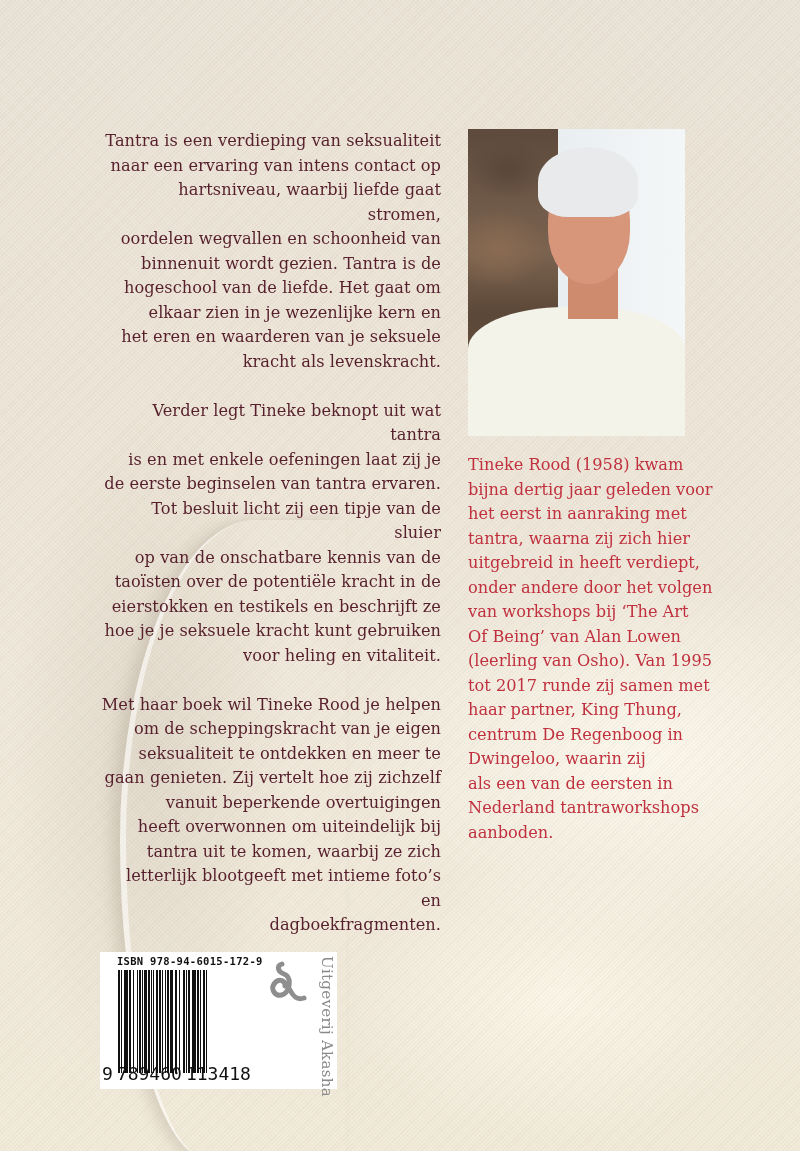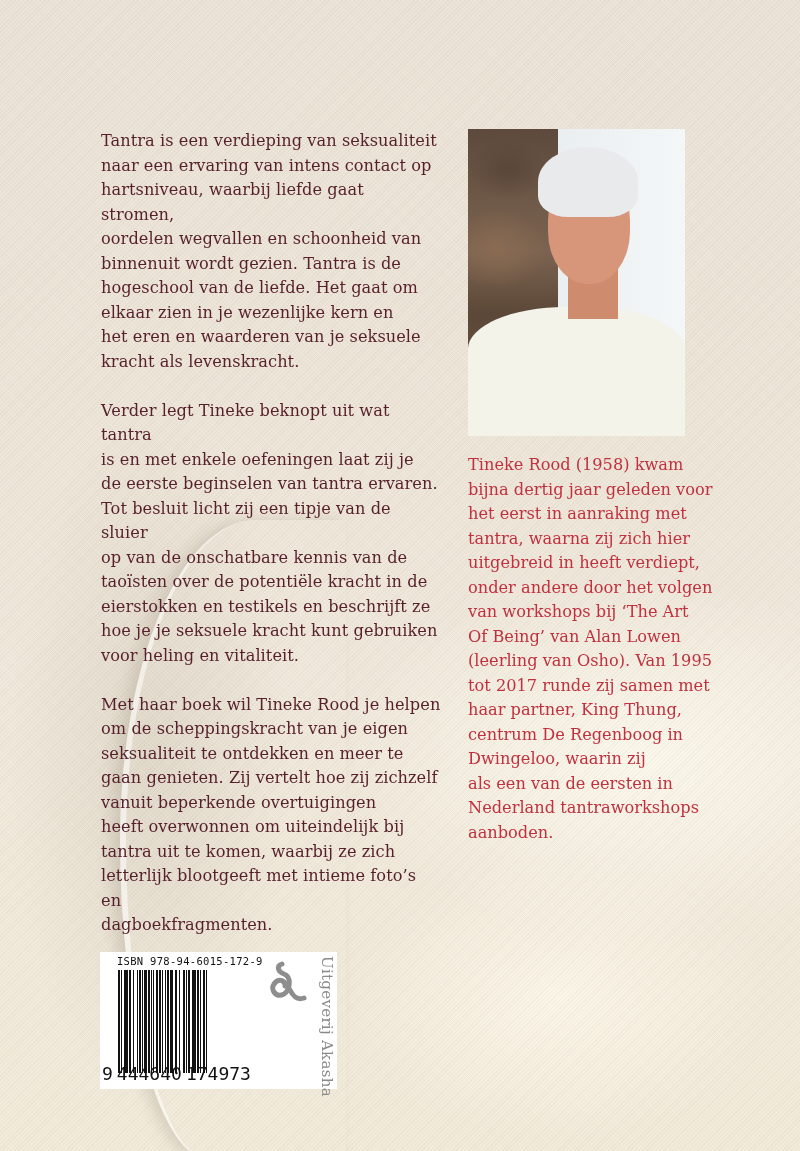--- a/index.html
+++ b/index.html
@@ -23,21 +23,21 @@
       position: absolute; left: 120px; top: 520px; width: 220px; height: 640px;
       border-left: 6px solid rgba(255,255,255,0.55);
       border-radius: 60% 0 0 40% / 50% 0 0 50%;
       box-shadow: -8px 0 14px rgba(170,158,140,0.35);
       pointer-events: none;
     }
     .col-left {
       position: absolute; left: 101px; top: 129px; width: 340px;
       color: #561f2c; font-size: 16.2px; line-height: 24.5px; letter-spacing: 0.05px;
     }
-    .col-left p { margin: 0 0 24.5px 0; white-space: pre-line; }
+    .col-left p { margin: 0 0 24.5px 0; white-space: pre-line; text-align: right; }
     .photo {
       position: absolute; left: 468px; top: 129px; width: 217px; height: 307px; overflow: hidden;
       background: linear-gradient(90deg, #6b5140 0%, #7a5d45 18%, #e9eef0 40%, #f4f7f8 100%);
     }
     .photo .wall { position: absolute; left: 0; top: 0; width: 90px; height: 307px;
       background:
         radial-gradient(ellipse 40px 30px at 40px 40px, #5a463a, transparent),
         radial-gradient(ellipse 50px 40px at 30px 120px, #8a6b52, transparent),
         linear-gradient(180deg, #5d4a3c, #7b6350 40%, #5c4838 60%, #6f5644);
     }
@@ -49,21 +49,21 @@
     .photo .sweater { position: absolute; left: 0px; top: 178px; width: 217px; height: 140px;
       background: #f3f3ea; border-radius: 45% 45% 0 0 / 30% 30% 0 0; }
     .col-right {
       position: absolute; left: 468px; top: 453px; width: 300px;
       color: #c0313f; font-size: 16.2px; line-height: 24.5px; white-space: pre-line; margin: 0;
     }
     .barcode-panel {
       position: absolute; left: 100px; top: 952px; width: 237px; height: 137px; background: #ffffff;
     }
     .isbn-text { position: absolute; left: 17px; top: 3px; font-family: "DejaVu Sans Mono", monospace;
-      font-size: 10.5px; color: #111; letter-spacing: 0.3px; }
+      font-size: 10.5px; color: #111; letter-spacing: 0.3px; font-weight: bold; }
     .bars { position: absolute; left: 18px; top: 18px; width: 140px; height: 103px; display: flex; align-items: stretch; }
     .bars span { display: block; background: #111; height: 100%; }
     .ean { position: absolute; left: 2px; top: 111px; font-family: "DejaVu Sans Mono", monospace; font-size: 18px;
       color: #111; background: transparent; }
     .ean .gap { display: inline-block; width: 4px; }
     .logo { position: absolute; left: 168px; top: 8px; width: 40px; height: 48px; }
     .publisher {
       position: absolute; left: 210px; top: 4px; width: 130px; height: 26px;
       transform-origin: 0 0; transform: translate(26px, 0) rotate(90deg);
       font-family: "DejaVu Serif", serif; font-size: 15px; color: #8a8a8a; white-space: nowrap; letter-spacing: 0.3px;
@@ -190,19 +190,19 @@
       <span style="width: 1.9px; background: rgb(17, 17, 17);"></span>
       <span style="width: 0.95px; background: transparent;"></span>
       <span style="width: 0.95px; background: rgb(17, 17, 17);"></span>
       <span style="width: 1.9px; background: transparent;"></span>
       <span style="width: 1.9px; background: rgb(17, 17, 17);"></span>
       <span style="width: 0.95px; background: transparent;"></span>
       <span style="width: 0.95px; background: rgb(17, 17, 17);"></span>
       <span style="width: 0.95px; background: transparent;"></span>
     </div>
   <div class="ean">
-    <span>9</span><span class="gap"></span><span>444640</span><span class="gap"></span><span>174973</span>
+    <span>9</span><span class="gap"></span><span>789460</span><span class="gap"></span><span>113418</span>
   </div>
   <svg class="logo" viewBox="0 0 40 48">
     <path d="M14 4 C 8 6, 10 12, 16 14 C 24 17, 22 30, 16 34 C 8 38, 2 30, 6 24 C 10 18, 18 20, 17 26 M 22 30 C 26 38, 30 40, 36 38" fill="none" stroke="#8e8e8e" stroke-width="5" stroke-linecap="round"></path>
   </svg>
   <div class="publisher">Uitgeverij Akasha</div>
 </div>
 
 </body></html>

